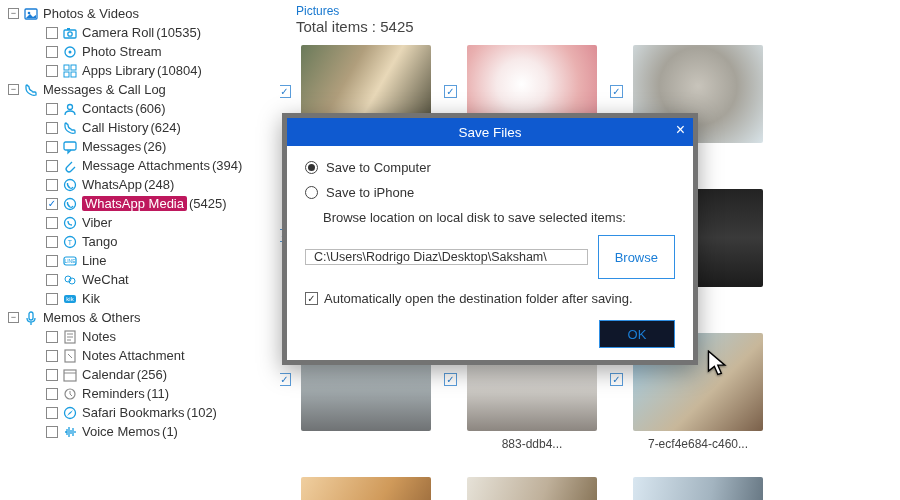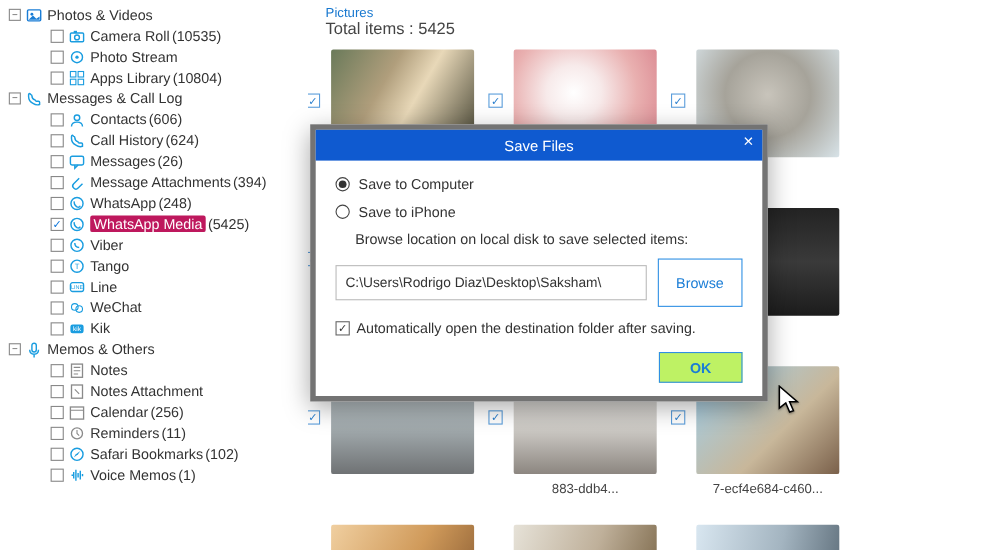--- a/index.html
+++ b/index.html
@@ -45,27 +45,27 @@
 .modal{position:absolute;left:282px;top:113px;width:416px;background:#fff;border:5px solid #737373;box-shadow:0 6px 22px rgba(0,0,0,.35);z-index:50;}
 .modal-title{height:28px;background:#0f5ad0;color:#fff;font-size:13.5px;display:flex;align-items:center;justify-content:center;position:relative;}
 .modal-title .close{position:absolute;right:8px;top:4px;font-size:16px;color:#fff;cursor:pointer;line-height:1;}
 .modal-body{padding:14px 18px 12px 18px;font-size:13px;color:#333;}
 .radio-row{display:flex;align-items:center;margin-bottom:10px;cursor:pointer;}
 .radio{width:13px;height:13px;border:1.5px solid #444;border-radius:50%;margin-right:8px;display:flex;align-items:center;justify-content:center;}
 .radio .dot{width:7px;height:7px;border-radius:50%;background:#333;display:none;}
 .radio.sel .dot{display:block;}
 .browse-label{margin:6px 0 10px 18px;}
 .path-row{display:flex;gap:10px;align-items:center;margin-bottom:12px;}
-.path-input{flex:1;height:32px;border:1px solid #bbb;padding:0 8px;font-size:12.5px;color:#333;}
+.path-input{flex:1;height:16px;border:1px solid #bbb;padding:0 8px;font-size:12.5px;color:#333;}
 .browse-btn{height:44px;padding:0 16px;border:1px solid #2f8fe4;color:#1a7dd6;background:#fff;font-size:13px;cursor:pointer;}
 .auto-row{display:flex;align-items:center;margin-bottom:14px;}
 .auto-row .cb2{width:13px;height:13px;border:1px solid #666;margin-right:6px;display:flex;align-items:center;justify-content:center;font-size:10px;color:#333;}
 .auto-row .cb2::after{content:"✓";}
 .ok-row{display:flex;justify-content:flex-end;}
-.ok-btn{height:28px;width:76px;border:1px solid #2f8fe4;color:#1a7dd6;background:#bef264;font-size:13px;cursor:pointer;font-weight:bold;}
+.ok-btn{height:28px;width:76px;border:1px solid #2f8fe4;color:#1a7dd6;background:#0f172a;font-size:13px;cursor:pointer;}
 
 .cursor{position:absolute;left:706px;top:350px;z-index:60;pointer-events:none;}
 .cursor svg{width:26px;height:28px;filter:drop-shadow(0 1px 1px rgba(0,0,0,.4));}
 </style>
 </head>
 <body>
 
 <div class="app">
   <div class="sidebar">
     <div class="tree" id="tree">

